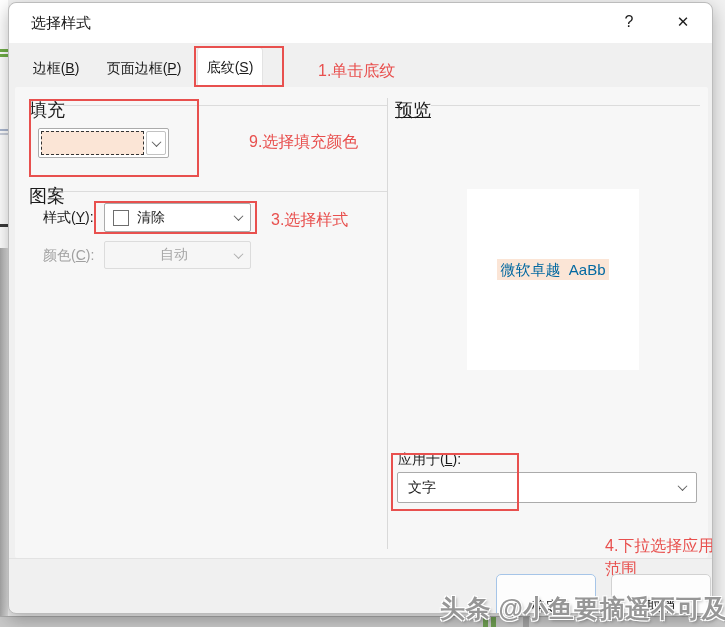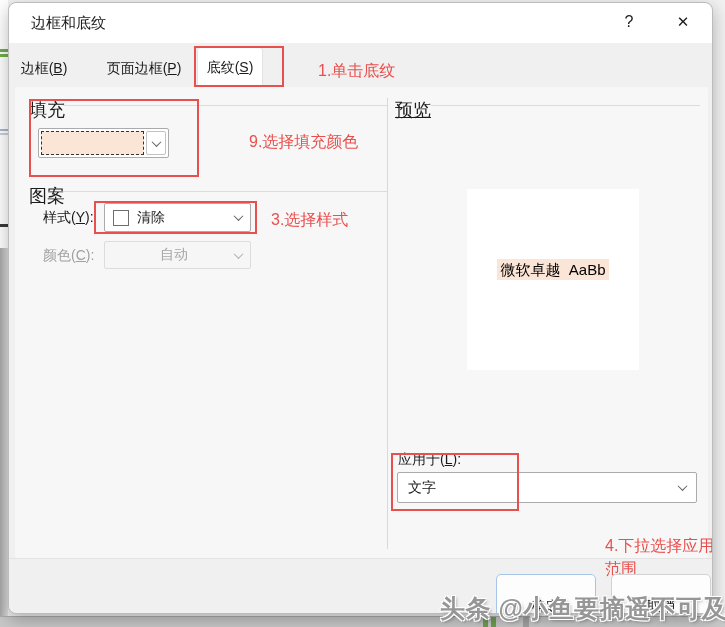--- a/index.html
+++ b/index.html
@@ -31,21 +31,21 @@
               border-radius:8px 8px 0 0; }
   .title { position:absolute; left:22px; top:11px; font-size:15px; color:#1b1b1b; }
   .cap-btn { position:absolute; top:0; width:44px; height:38px; display:flex; align-items:center;
              justify-content:center; font-size:16px; color:#1b1b1b; cursor:default; }
   .cap-help { left:598px; }
   .cap-close { left:652px; font-size:15px; }
 
   
   .tab { position:absolute; top:48px; height:36px; display:flex; align-items:center;
          justify-content:center; font-size:14px; color:#1b1b1b; }
-  .tab-1 { left:0; width:70px; }
+  .tab-1 { left:12px; width:70px; }
   .tab-2 { left:82px; width:106px; }
   .tab-active { left:188px; top:44px; width:66px; height:41px; background:#fff;
                 border:1px solid #e3e3e3; border-bottom:none; border-radius:4px 4px 0 0; }
   .u { text-decoration:underline; }
 
   
   .panel { position:absolute; left:6px; top:84px; width:693px; height:471px;
            background:#f7f7f7; border-radius:2px; }
 
   .group-label { position:absolute; font-size:18px; color:#1b1b1b; }
@@ -74,21 +74,21 @@
   .dd-style .label { flex:1; }
   .dd-color { left:95px; top:238px; width:147px; height:28px; padding:0 8px;
               background:#f6f6f6; border-color:#dcdcdc; color:#a6a6a6; }
   .dd-color .label { flex:1; text-align:center; }
   .dd-apply { left:388px; top:469px; width:300px; height:31px; padding:0 10px; }
   .dd-apply .label { flex:1; }
 
   
   .preview-card { position:absolute; left:458px; top:186px; width:172px; height:181px; background:#fff; }
   .preview-sample { position:absolute; left:0; top:72px; width:100%; text-align:center;
-                    font-size:15px; color:#000000; white-space:pre; }
+                    font-size:15px; color:#0369a1; white-space:pre; }
   .hl { padding:2px 3px; }
 
   
   .red-box { position:absolute; border:2px solid #e8504e; }
   .rb-1 { left:185px; top:43px; width:90px; height:41px; }
   .rb-2 { left:20px;  top:96px; width:170px; height:78px; }
   .rb-3 { left:85px;  top:198px; width:163px; height:33px; }
   .rb-4 { left:382px; top:450px; width:128px; height:58px; }
   .red-text { position:absolute; font-size:16px; color:#e8504e; }
   .rt-1 { left:309px; top:58px; }
@@ -122,21 +122,21 @@
     <div class="seg seg-dark"></div>
     <div class="seg seg-shadow"></div>
   </div>
   <div class="bg-bottom"></div>
   <div class="bar bar-g1"></div>
   <div class="bar bar-g2"></div>
   <div class="bar bar-gr"></div>
 
   <div class="dialog">
     <div class="titlebar">
-      <span class="title">边框和底纹</span>
+      <span class="title">选择样式</span>
       <span class="cap-btn cap-help">?</span>
       <span class="cap-btn cap-close">✕</span>
     </div>
 
     <div class="tab tab-1">
       <span><span>边框(</span><span class="u">B</span><span>)</span></span>
     </div>
     <div class="tab tab-2">
       <span><span>页面边框(</span><span class="u">P</span><span>)</span></span>
     </div>

